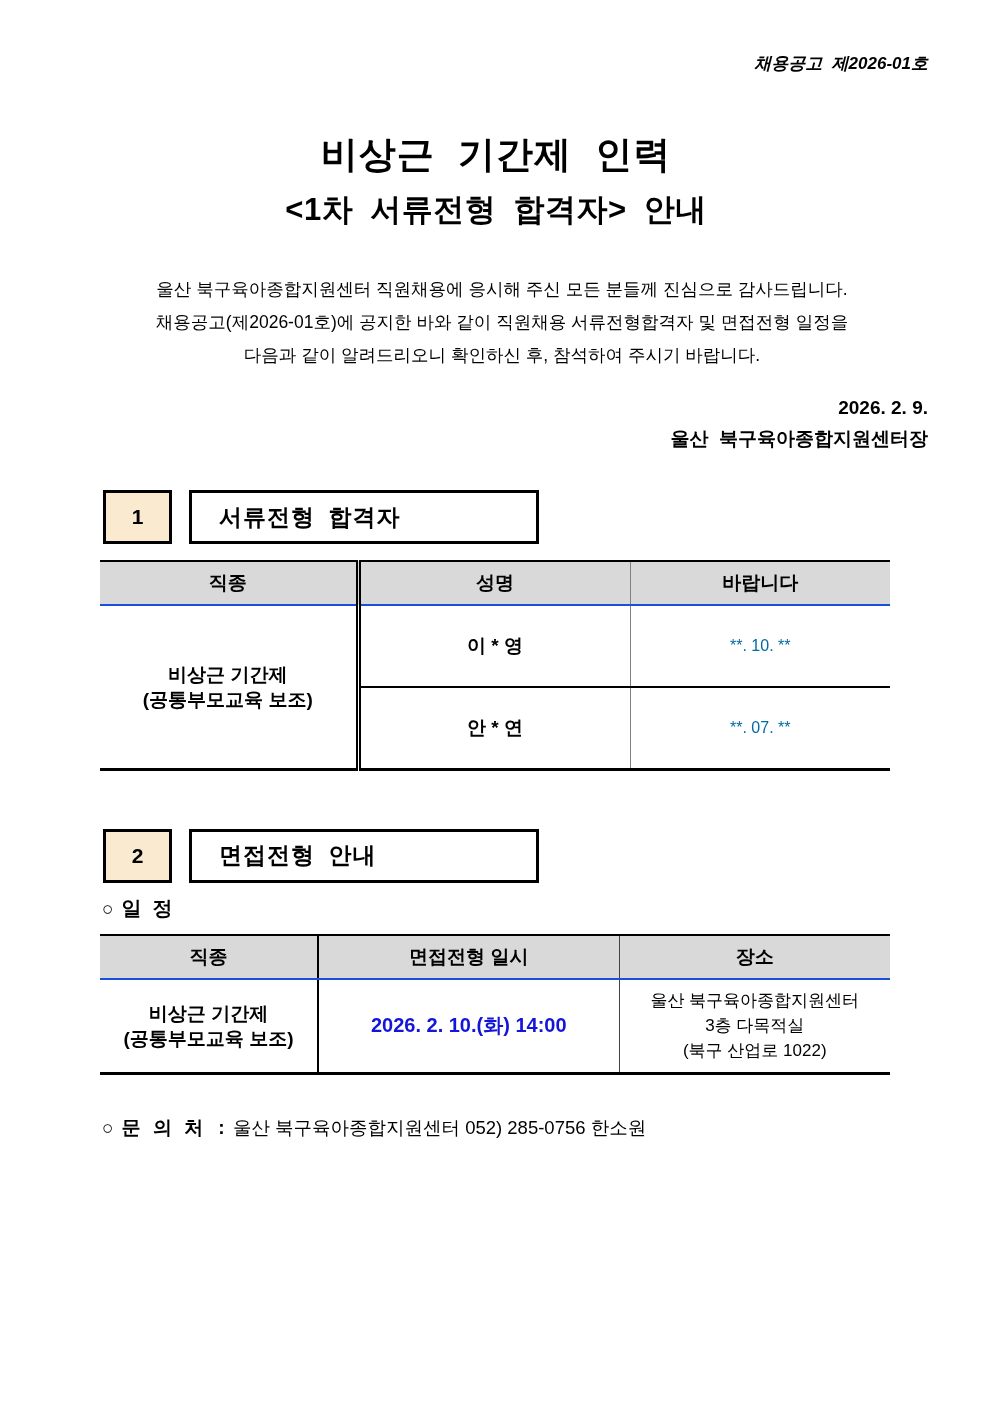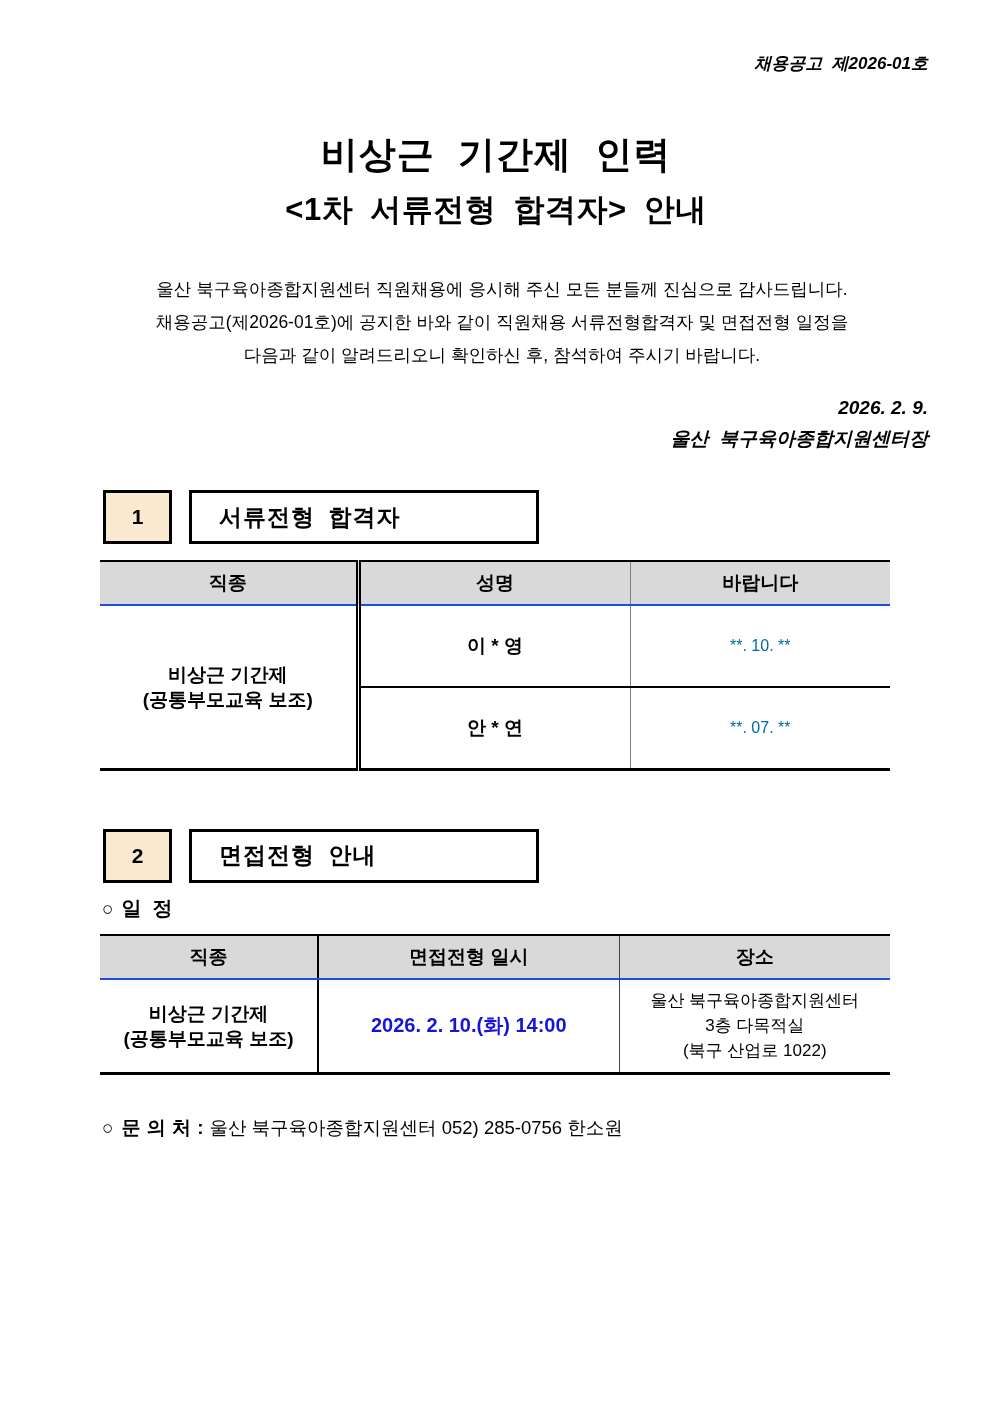--- a/index.html
+++ b/index.html
@@ -17,21 +17,21 @@
   }
 
   .doc-title { margin-top: 56px; text-align: center; font-weight: bold; }
   .doc-title .l1 { font-size: 37px; letter-spacing: 1px; word-spacing: 12px; line-height: 48px; }
   .doc-title .l2 { font-size: 31px; letter-spacing: 0.5px; word-spacing: 8px; line-height: 42px; margin-top: 10px; }
 
   .intro { margin-top: 42px; text-align: center; font-size: 17.5px; line-height: 33px; margin-left: 12px; }
 
   .dateblock {
     margin-top: 20px; padding-right: 64px; text-align: right;
-    font-weight: bold; font-size: 19px; line-height: 31px; font-style: italic;
+    font-weight: bold; font-size: 19px; line-height: 31px;
   }
 
   .section-row { margin-left: 103px; margin-right: 103px; display: flex; gap: 17px; height: 54px; }
   .num-box {
     width: 69px; background: #FAEBD0; border: 3px solid #000;
     display: flex; align-items: center; justify-content: center;
     font-size: 21px; font-weight: bold;
   }
   .label-box {
     width: 350px; border: 3px solid #000; background: #fff;
@@ -65,21 +65,21 @@
   .t2 { margin-top: 12px; }
   .t2 .c1 { width: 218px; } .t2 .c2 { width: 301px; } .t2 .c3 { width: 271px; }
   .t2 td { height: 95px; border-bottom: 3px solid #000; }
   .t2 .v-med { border-right: 2px solid #000; }
   .t2 .v-lt { border-right: 1px solid #444; }
   .datetime-cell { font-size: 20px; font-weight: bold; }
   .place-cell { font-size: 17px; line-height: 25px; }
 
   .contact-line { margin-left: 102px; margin-top: 40px; font-size: 19px; }
   .contact-line .bullet { font-size: 19px; margin-right: 8px; }
-  .contact-line .lab { font-weight: bold; letter-spacing: 0.5px; }
+  .contact-line .lab { font-weight: bold; letter-spacing: 0.5px; font-family: Liberation Mono, monospace; }
   .contact-line .val { font-size: 18.5px; }
 </style>
 </head>
 <body>
 
 <div class="page">
 
   <div class="notice-no pre">채용공고  제2026-01호</div>
 
   <div class="doc-title">

